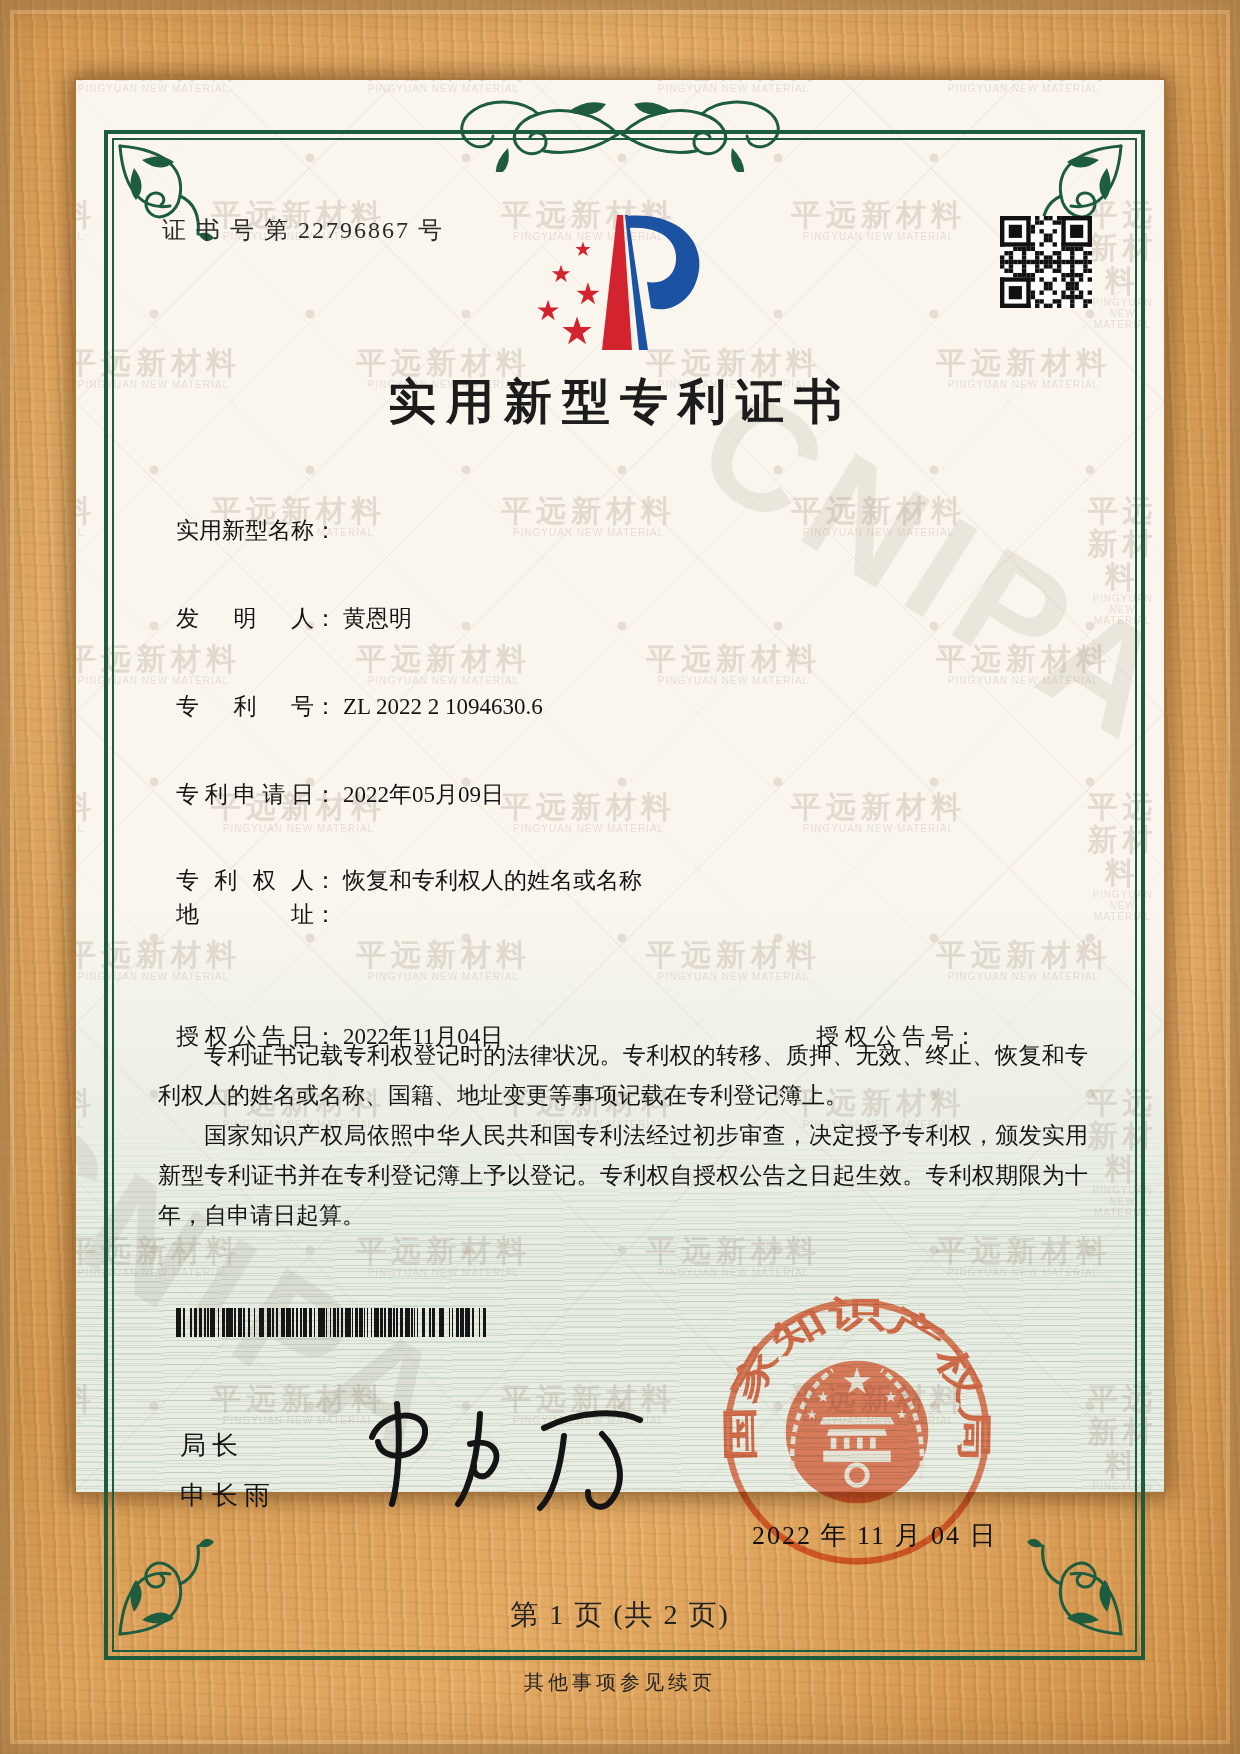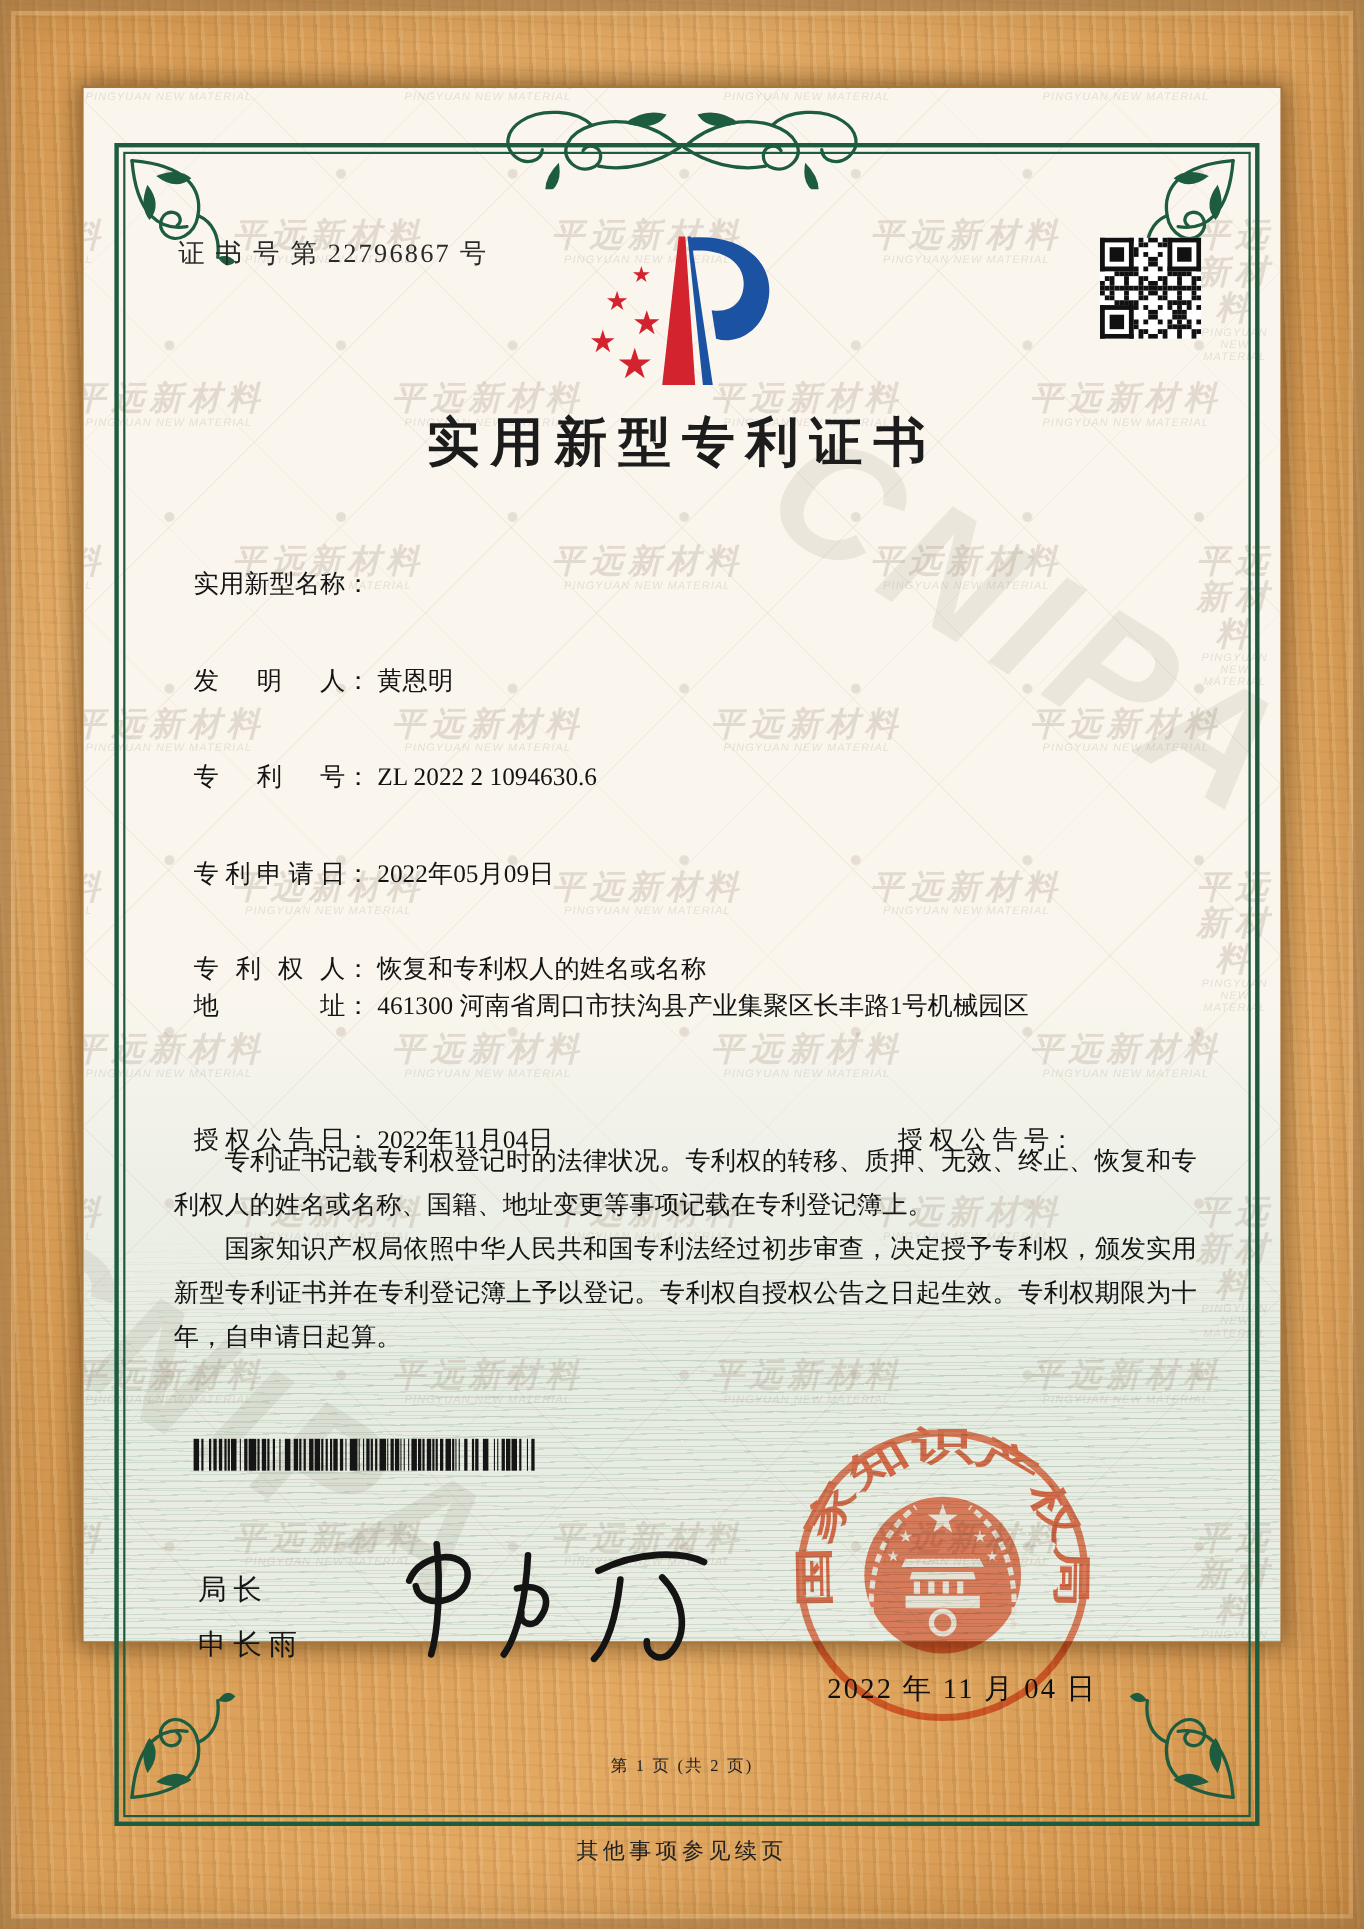--- a/index.html
+++ b/index.html
@@ -7,21 +7,21 @@
        font-family:"Liberation Serif","DejaVu Serif",serif;}
   .page{position:relative;width:1240px;height:1754px;
     background:
       repeating-linear-gradient(88deg, rgba(120,70,20,.10) 0 3px, rgba(255,235,190,.14) 3px 6px, rgba(0,0,0,0) 6px 15px),
       repeating-linear-gradient(2deg, rgba(150,95,35,.08) 0 2px, rgba(0,0,0,0) 2px 11px),
       linear-gradient(135deg,#d79a52,#e5ae69 22%,#d69a52 48%,#e3aa64 72%,#cf9149);
     box-shadow:inset 0 0 0 10px rgba(110,65,20,.30), inset 0 0 0 14px rgba(255,225,175,.25), inset 0 0 60px rgba(90,50,10,.35);}
   
   .paper{position:absolute;left:76px;top:80px;width:1088px;height:1412px;overflow:hidden;
     background:linear-gradient(180deg,#faf6ee 0%,#faf6ee 58%,#eef0e7 70%,#e7ece2 82%,#e9ede3 100%);
-    box-shadow:0 0 0 2px #a8763a, 0 0 22px 6px rgba(70,40,10,.55);font-style:italic;}
+    box-shadow:0 0 0 2px #a8763a, 0 0 22px 6px rgba(70,40,10,.55);}
   .texture{position:absolute;inset:0;pointer-events:none;
     background-image:
       repeating-linear-gradient(45deg, rgba(200,180,165,.16) 0 1px, rgba(0,0,0,0) 1px 110px),
       repeating-linear-gradient(-45deg, rgba(200,180,165,.16) 0 1px, rgba(0,0,0,0) 1px 110px),
       radial-gradient(circle, rgba(185,165,150,.30) 0 4px, rgba(0,0,0,0) 5px);
     background-size:auto,auto,156px 156px;}
   .waves{position:absolute;left:0;right:0;top:1040px;height:580px;pointer-events:none;
     background:
       repeating-linear-gradient(179deg, rgba(125,160,130,.25) 0 1px, rgba(0,0,0,0) 1px 6px),
       repeating-linear-gradient(181deg, rgba(125,160,130,.18) 0 1px, rgba(0,0,0,0) 1px 9px);
@@ -50,21 +50,21 @@
   .grant2{position:absolute;left:640px;top:0;display:flex;}
   .paras{position:absolute;left:158px;top:1036px;width:930px;font-size:23px;line-height:40px;color:#141414;
     text-align:justify;}
   .paras p{margin:0;text-indent:2em;}
   .barcode{position:absolute;left:176px;top:1308px;width:320px;height:29px;white-space:nowrap;font-size:0;}
   .barcode span{display:inline-block;height:100%;background:#151515;vertical-align:top;}
   .signer{position:absolute;left:180px;font-size:26px;letter-spacing:6px;color:#151515;}
   .sig{position:absolute;left:352px;top:1382px;}
   .seal{position:absolute;left:707px;top:1282px;opacity:.88;mix-blend-mode:multiply;}
   .sealdate{position:absolute;left:752px;top:1518px;font-size:26px;letter-spacing:2px;color:#101010;z-index:6;}
-  .pfooter{position:absolute;left:0;width:1240px;top:1596px;text-align:center;font-size:15px;color:#222;letter-spacing:2px;}
+  .pfooter{position:absolute;left:0;width:1240px;top:1596px;text-align:center;font-size:28px;color:#222;letter-spacing:2px;}
   .contnote{position:absolute;left:0;width:1240px;top:1669px;text-align:center;font-size:20px;color:#222;letter-spacing:4px;}
   .logo{position:absolute;left:475px;top:186px;}
   .qr{position:absolute;left:1000px;top:216px;}
 </style>
 </head>
 <body>
 
 <div class="page">
   <div class="paper">
     <div class="texture"></div>
@@ -522,21 +522,20 @@
     <span class="fvalue">2022年05月09日</span>
   </div>
   <div class="frow" style="top:862px">
     <span class="flabel">专利权人</span>
       <span class="fcolon">：</span>
     <span class="fvalue">恢复和专利权人的姓名或名称</span>
   </div>
   <div class="frow" style="top:896px">
     <span class="flabel">地址</span>
       <span class="fcolon">：</span>
-    <span class="fvalue addr">461300 河南省周口市扶沟县产业集聚区长丰路1号机械园区</span>
   </div>
   <div class="frow" style="top:1018px;width:930px">
     <span class="flabel">授权公告日</span>
       <span class="fcolon">：</span>
     <span class="fvalue">2022年11月04日</span>
     <span class="grant2">
       <span class="flabel">授权公告号</span>
         <span class="fcolon">：</span>
     </span>
   </div>

